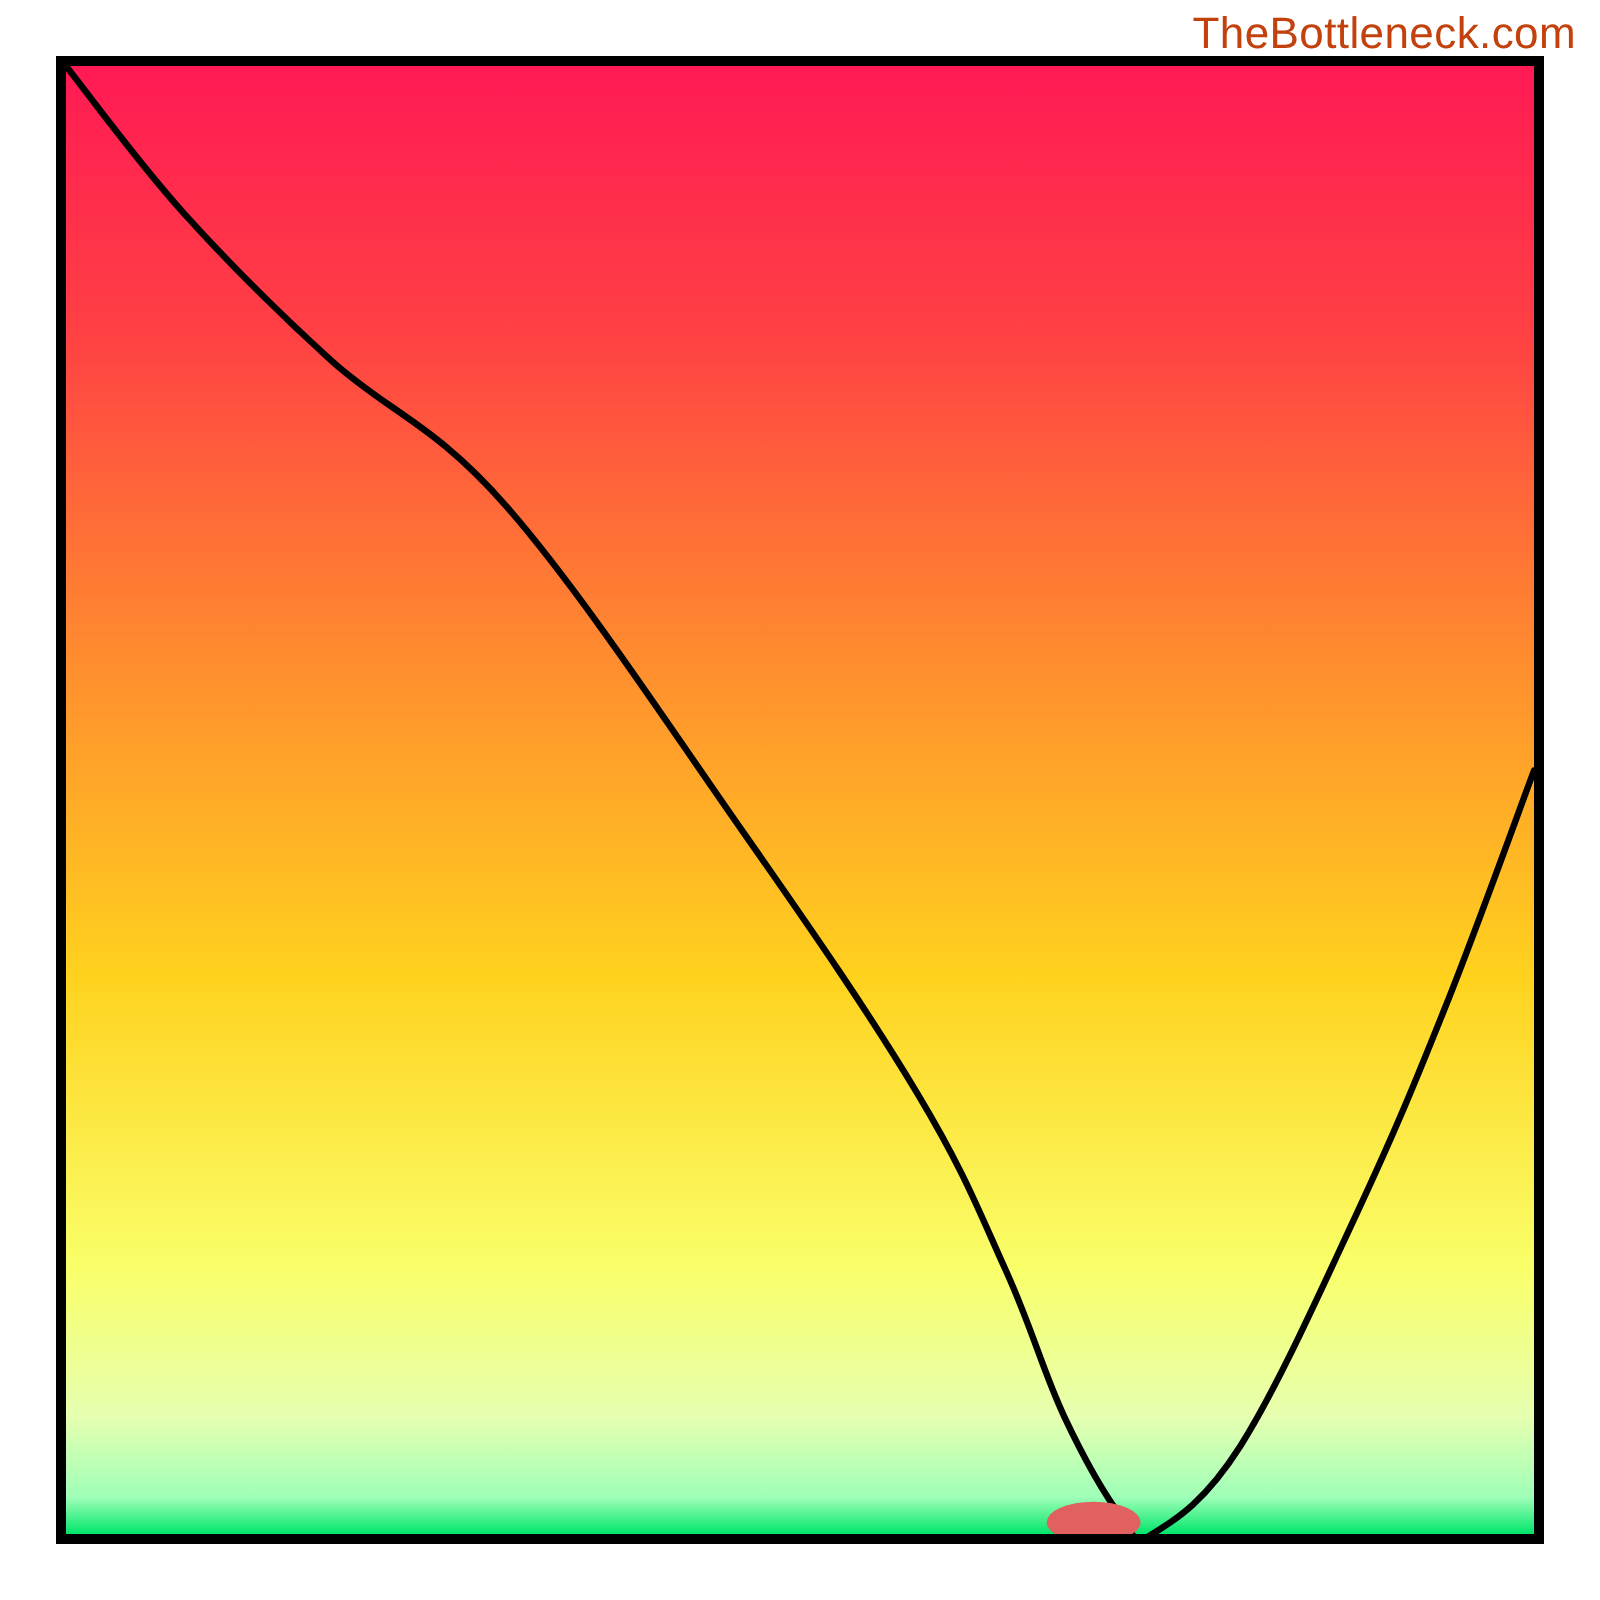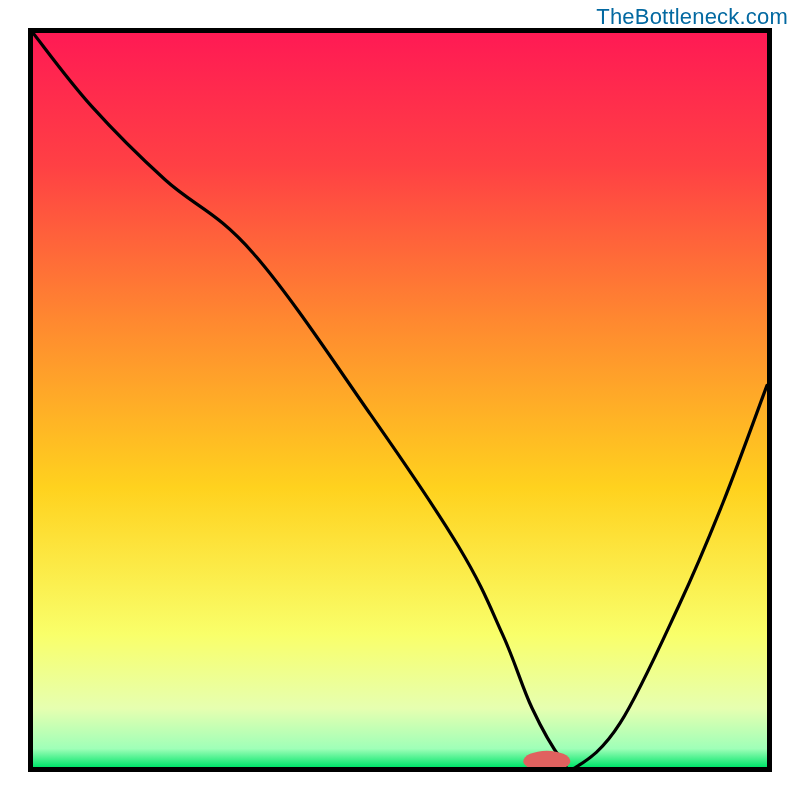--- a/index.html
+++ b/index.html
@@ -15,21 +15,21 @@
     width: 800px;
     height: 800px;
     box-sizing: border-box;
   }
   .watermark {
     position: absolute;
     top: 4px;
     right: 12px;
     font-size: 22px;
     font-weight: 500;
-    color: #0369a1;
+    color: #c2410c;
     letter-spacing: 0.2px;
     z-index: 10;
   }
   .plot-outer {
     position: absolute;
     left: 28px;
     top: 28px;
     width: 744px;
     height: 744px;
     border: 5px solid #000;

